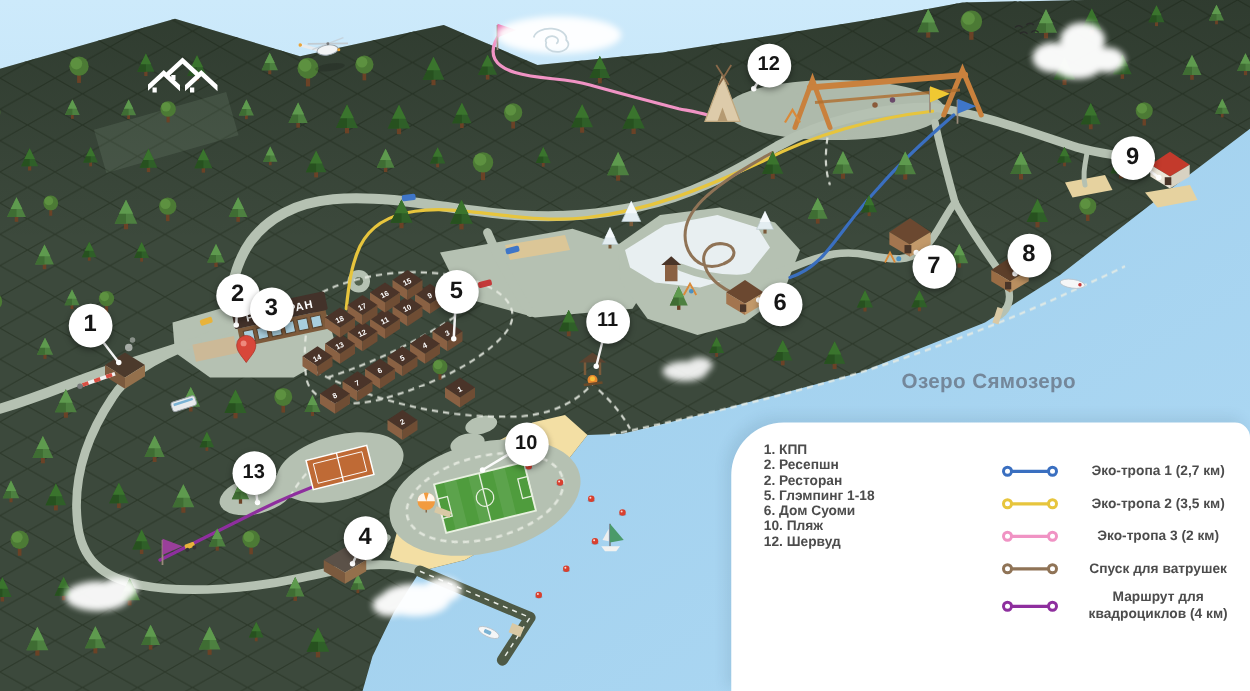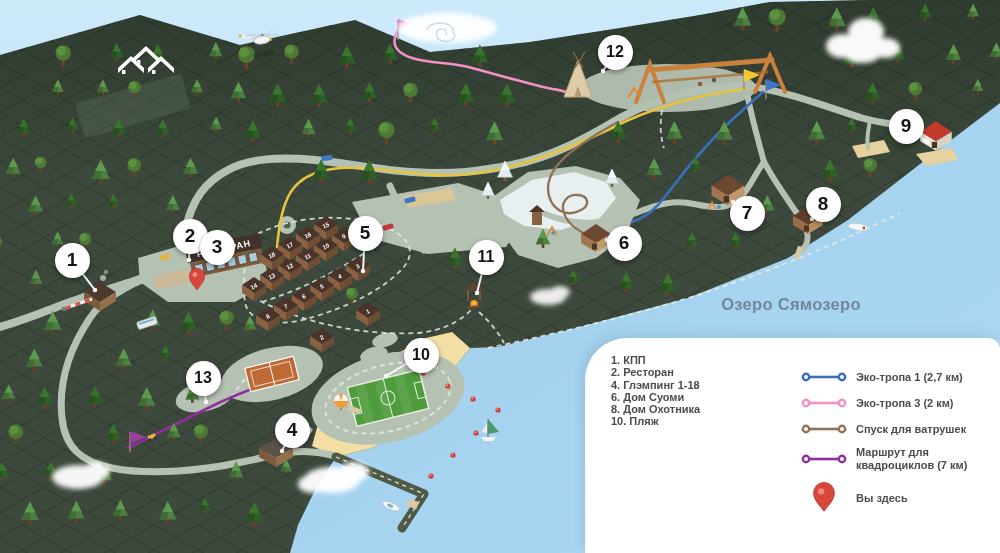--- a/index.html
+++ b/index.html
@@ -10,21 +10,21 @@
   .marker{position:absolute;width:35px;height:35px;border-radius:50%;background:#fff;
           display:flex;align-items:center;justify-content:center;
           font-weight:bold;font-size:19px;color:#151515;
           box-shadow:0 2px 5px rgba(0,0,0,.4);cursor:pointer;z-index:30;}
   .marker.two{font-size:16px;}
   
   .legend{position:absolute;left:585px;top:338px;width:415px;height:215px;background:#ffffff;
           border-radius:42px 12px 0 0;z-index:40;box-shadow:-4px -4px 10px rgba(30,60,80,.10);}
   .loc-list{list-style:none;margin:0;padding:16px 0 0 26px;font-size:11px;font-weight:bold;
             color:#4c4c4c;line-height:12.3px;}
-  .routes{position:absolute;left:216px;top:26px;width:196px;}
+  .routes{position:absolute;left:216px;top:26px;width:196px;text-align:center;}
   .route-row{display:flex;align-items:center;height:26px;}
   .route-row.tall{height:34px;}
   .route-row.pin-row{height:44px;}
   .route-line{width:46px;flex:none;margin-right:9px;}
   .pin-slot{width:46px;flex:none;margin-right:9px;display:flex;justify-content:center;}
   .route-label{font-size:11px;font-weight:bold;color:#4c4c4c;line-height:13px;width:150px;}
 </style>
 </head>
 <body>
 
@@ -685,34 +685,43 @@
       <div class="marker" style="left: 888.5px; top: 108.5px;">9</div>
       <div class="marker two" style="left: 403.5px; top: 337.5px;">10</div>
       <div class="marker two" style="left: 468.5px; top: 239.5px;">11</div>
       <div class="marker two" style="left: 597.5px; top: 34.5px;">12</div>
       <div class="marker two" style="left: 185.5px; top: 360.5px;">13</div>
     </div>
 
 <div class="legend">
   <ul class="loc-list">
     <li>1. КПП</li>
+    <li>2. Ресепшн</li>
     <li>2. Ресторан</li>
-    <li>4. Глэмпинг 1-18</li>
+    <li>5. Глэмпинг 1-18</li>
     <li>6. Дом Суоми</li>
-    <li>8. Дом Охотника</li>
     <li>10. Пляж</li>
+    <li>12. Шервуд</li>
   </ul>
   <div class="routes">
     <div class="route-row">
       <svg class="route-line" width="46" height="12" viewBox="0 0 46 12">
         <line x1="8" y1="6" x2="38" y2="6" stroke-width="2.6" stroke="#3a6fc0"></line>
         <circle cx="5" cy="6" r="3.2" fill="#fff" stroke-width="2.4" stroke="#3a6fc0"></circle>
         <circle cx="41" cy="6" r="3.2" fill="#fff" stroke-width="2.4" stroke="#3a6fc0"></circle>
       </svg>
       <div class="route-label">Эко-тропа 1 (2,7 км)</div>
+    </div>
+    <div class="route-row">
+      <svg class="route-line" width="46" height="12" viewBox="0 0 46 12">
+        <line x1="8" y1="6" x2="38" y2="6" stroke-width="2.6" stroke="#e7c53d"></line>
+        <circle cx="5" cy="6" r="3.2" fill="#fff" stroke-width="2.4" stroke="#e7c53d"></circle>
+        <circle cx="41" cy="6" r="3.2" fill="#fff" stroke-width="2.4" stroke="#e7c53d"></circle>
+      </svg>
+      <div class="route-label">Эко-тропа 2 (3,5 км)</div>
     </div>
     <div class="route-row">
       <svg class="route-line" width="46" height="12" viewBox="0 0 46 12">
         <line x1="8" y1="6" x2="38" y2="6" stroke-width="2.6" stroke="#f093c4"></line>
         <circle cx="5" cy="6" r="3.2" fill="#fff" stroke-width="2.4" stroke="#f093c4"></circle>
         <circle cx="41" cy="6" r="3.2" fill="#fff" stroke-width="2.4" stroke="#f093c4"></circle>
       </svg>
       <div class="route-label">Эко-тропа 3 (2 км)</div>
     </div>
     <div class="route-row">
@@ -722,26 +731,17 @@
         <circle cx="41" cy="6" r="3.2" fill="#fff" stroke-width="2.4" stroke="#8f7356"></circle>
       </svg>
       <div class="route-label">Спуск для ватрушек</div>
     </div>
     <div class="route-row tall">
       <svg class="route-line" width="46" height="12" viewBox="0 0 46 12">
         <line x1="8" y1="6" x2="38" y2="6" stroke-width="2.6" stroke="#8e2f9e"></line>
         <circle cx="5" cy="6" r="3.2" fill="#fff" stroke-width="2.4" stroke="#8e2f9e"></circle>
         <circle cx="41" cy="6" r="3.2" fill="#fff" stroke-width="2.4" stroke="#8e2f9e"></circle>
       </svg>
-      <div class="route-label">Маршрут для квадроциклов (7 км)</div>
-    </div>
-    <div class="route-row pin-row">
-      <div class="pin-slot">
-        <svg width="26" height="34" viewBox="-13 -32 26 36">
-          <path d="M0,0 C-6,-8 -11,-12 -11,-19.5 A11,11 0 1,1 11,-19.5 C11,-12 6,-8 0,0 Z" fill="#d8473a" stroke="#a83226" stroke-width="0.8"></path>
-          <circle cx="-3" cy="-21" r="3.4" fill="#f2978a" opacity="0.85"></circle>
-        </svg>
-      </div>
-      <div class="route-label">Вы здесь</div>
+      <div class="route-label">Маршрут для квадроциклов (4 км)</div>
     </div>
   </div>
 </div>
 </div>
 
 </body></html>

